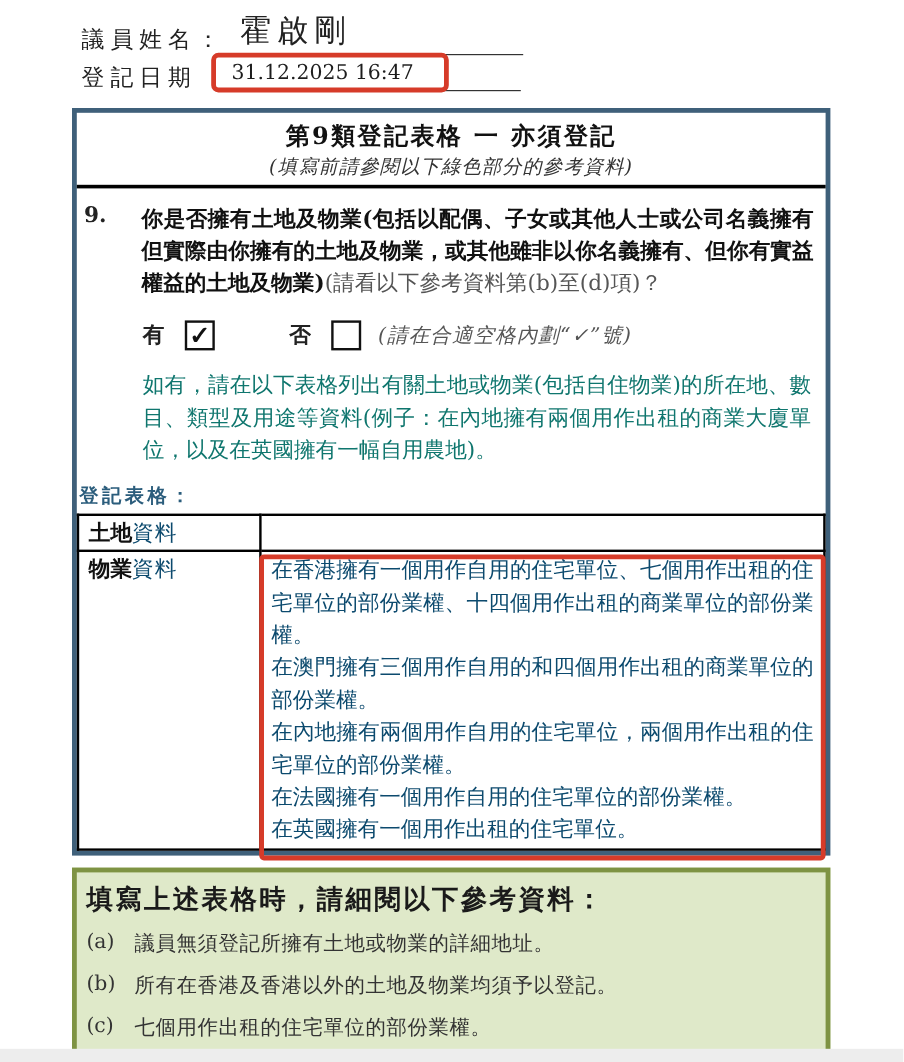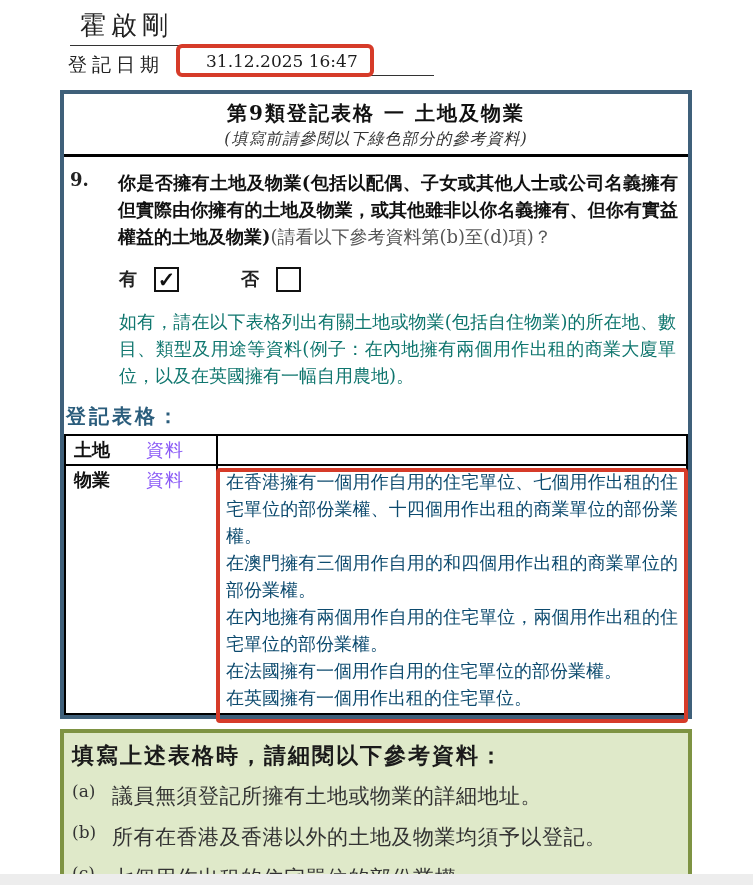--- a/index.html
+++ b/index.html
@@ -39,21 +39,21 @@
     position: absolute; left: 6px; right: 0; bottom: 2px;
     border-bottom: 1px solid #333;
   }
   .date-box {
     position: absolute; left: 0; top: -2px;
     width: 198px; height: 33px;
     border: 4px solid #d63b29;
     border-radius: 6px;
     background: transparent;
     display: flex; align-items: center;
-    padding-left: 26px;
+    padding-left: 13px;
     font-size: 17px;
     color: #1d1d1d;
   }
 
   
   .form-box {
     margin: 12px 0 0 60px;
     width: 632px;
     border: 4px solid #3f607a;
     background: #fff;
@@ -86,38 +86,38 @@
   .tick-note { margin-left: 14px; font-size: 17px; font-style: italic; color: #555; letter-spacing: 1px; }
 
   .instruction {
     margin: 14px 12px 0 55px;
     font-size: 18px; line-height: 1.5;
     color: #0f766e; text-align: justify;
   }
 
   .table-label {
     margin: 14px 0 4px 2px;
-    font-size: 20px; font-weight: bold;
+    font-size: 16px; font-weight: bold;
     letter-spacing: 3px;
     color: #2b5d7c;
   }
 
   table.reg-table {
     width: 100%;
     border-collapse: collapse;
   }
   table.reg-table td {
     border: 2px solid #000;
     font-size: 18px;
     vertical-align: top;
     padding: 2px 8px;
   }
   td.row-label { width: 152px; }
   .lbl-bold { font-weight: bold; color: #111; }
-  .lbl-rest { color: #8b5cf6; letter-spacing: 1px; padding-left: 36px; }
+  .lbl-rest { color: #0c4a6e; letter-spacing: 1px; }
   td.land-cell { height: 26px; }
   td.prop-cell {
     position: relative;
     padding: 4px 10px;
     height: 172px;
   }
   .prop-line { line-height: 27px; color: #0c4a6e; text-align: justify; }
   .red-outline {
     position: absolute;
     left: -2px; right: -2px; top: 2px; bottom: -10px;
@@ -131,68 +131,70 @@
   .notes-box {
     margin: 10px 0 0 60px;
     width: 632px;
     border: 4px solid #7e9343;
     background: #dfe9c9;
     padding: 8px 12px 10px 8px;
   }
   .notes-title { font-size: 22px; font-weight: bold; letter-spacing: 2px; color: #1a1a1a; margin-bottom: 10px; }
   .note-item { display: flex; margin-bottom: 9px; }
   .note-key { width: 40px; flex-shrink: 0; font-size: 17px; color: #333; }
-  .note-text { flex: 1; font-size: 21px; line-height: 1.52; color: #333; text-align: justify; letter-spacing: 0.5px; }
+  .note-text { flex: 1; font-size: 17px; line-height: 1.52; color: #333; text-align: justify; letter-spacing: 0.5px; }
 
   .bottom-edge {
     position: absolute; left: 0; bottom: 0;
     width: 100%; height: 11px;
     background: #ededed;
   }
 </style>
 </head>
 <body>
 
 <div class="page">
 
   <div class="top">
     <div class="info-row">
+      <span class="label">議員姓名：</span>
       <span class="name-field">霍啟剛</span>
     </div>
     <div class="info-row">
       <span class="label">登記日期</span>
       <span class="date-field">
         <span class="date-underline"></span>
         <span class="date-box">
             <span>31.12.2025 16:47</span>
           </span>
       </span>
     </div>
   </div>
 
   <div class="form-box">
     <div class="form-header">
-      <div class="form-title">第9類登記表格 一 土地及物業</div>
+      <div class="form-title">第9類登記表格 一 亦須登記</div>
       <div class="form-subtitle">(填寫前請參閱以下綠色部分的參考資料)</div>
     </div>
 
     <div class="question">
       <div class="q-num">9.</div>
       <div class="q-text">
         <span class="q-bold">你是否擁有土地及物業(包括以配偶、子女或其他人士或公司名義擁有但實際由你擁有的土地及物業，或其他雖非以你名義擁有、但你有實益權益的土地及物業)</span><span class="q-tail">(請看以下參考資料第(b)至(d)項)？</span>
       </div>
     </div>
 
     <div class="answer-row">
       <span class="ans-label">有</span>
       <span class="checkbox">
           <span>✓</span>
         </span>
       <span class="ans-label gap-lg">否</span>
       <span class="checkbox"></span>
+      <span class="tick-note">(請在合適空格內劃“✓”號)</span>
     </div>
 
     <div class="instruction">如有，請在以下表格列出有關土地或物業(包括自住物業)的所在地、數目、類型及用途等資料(例子：在內地擁有兩個用作出租的商業大廈單位，以及在英國擁有一幅自用農地)。</div>
 
     <div class="table-label">登記表格：</div>
 
     <table class="reg-table">
       <tbody>
           <tr>
         <td class="row-label land-cell">

